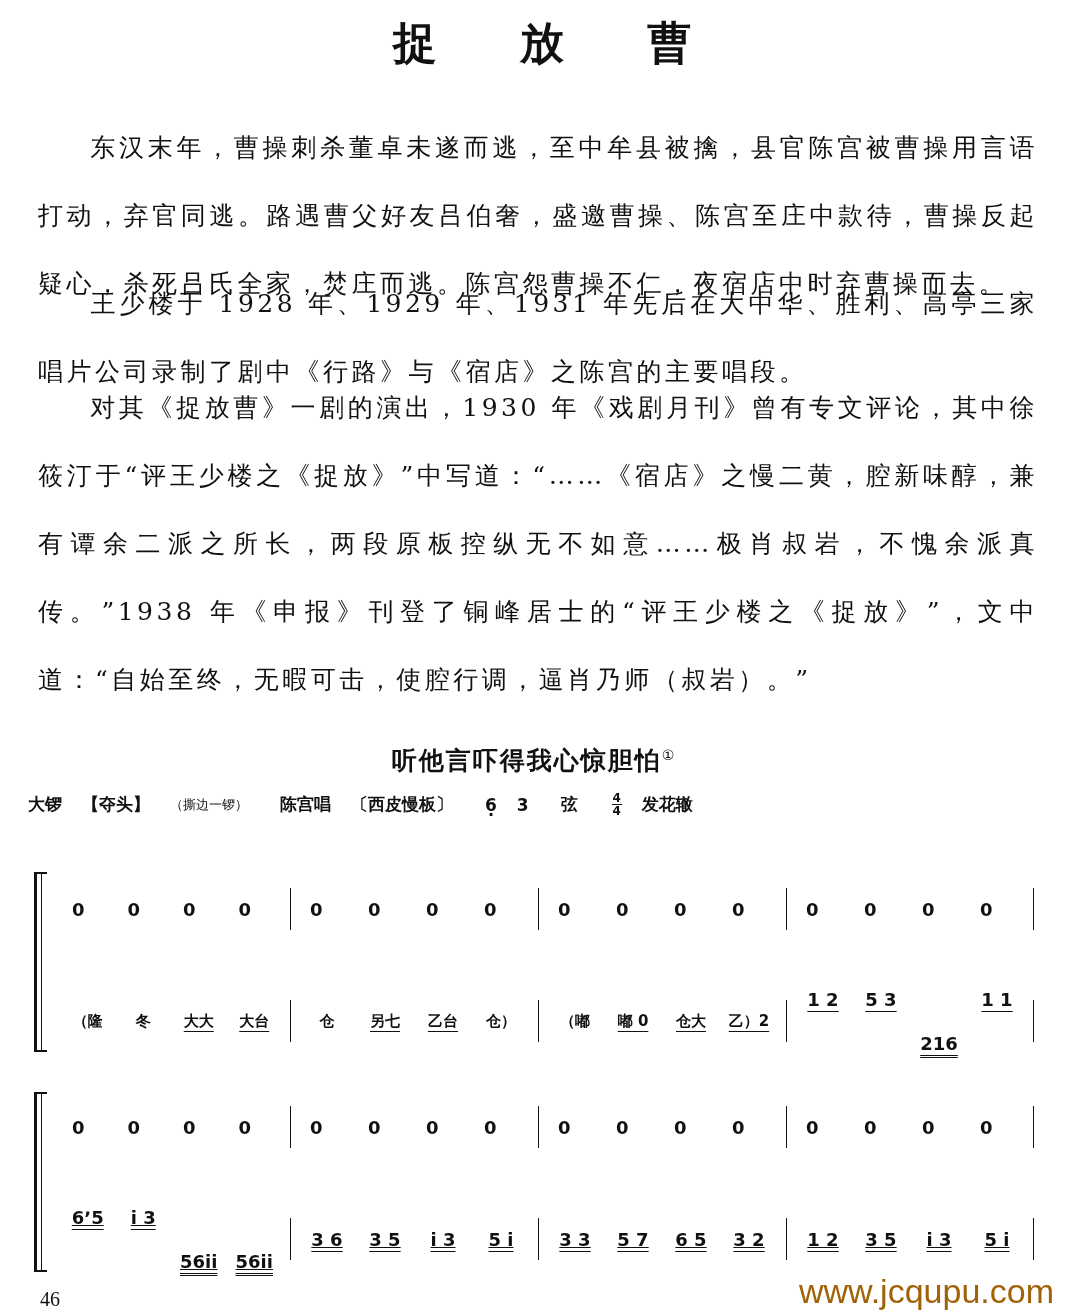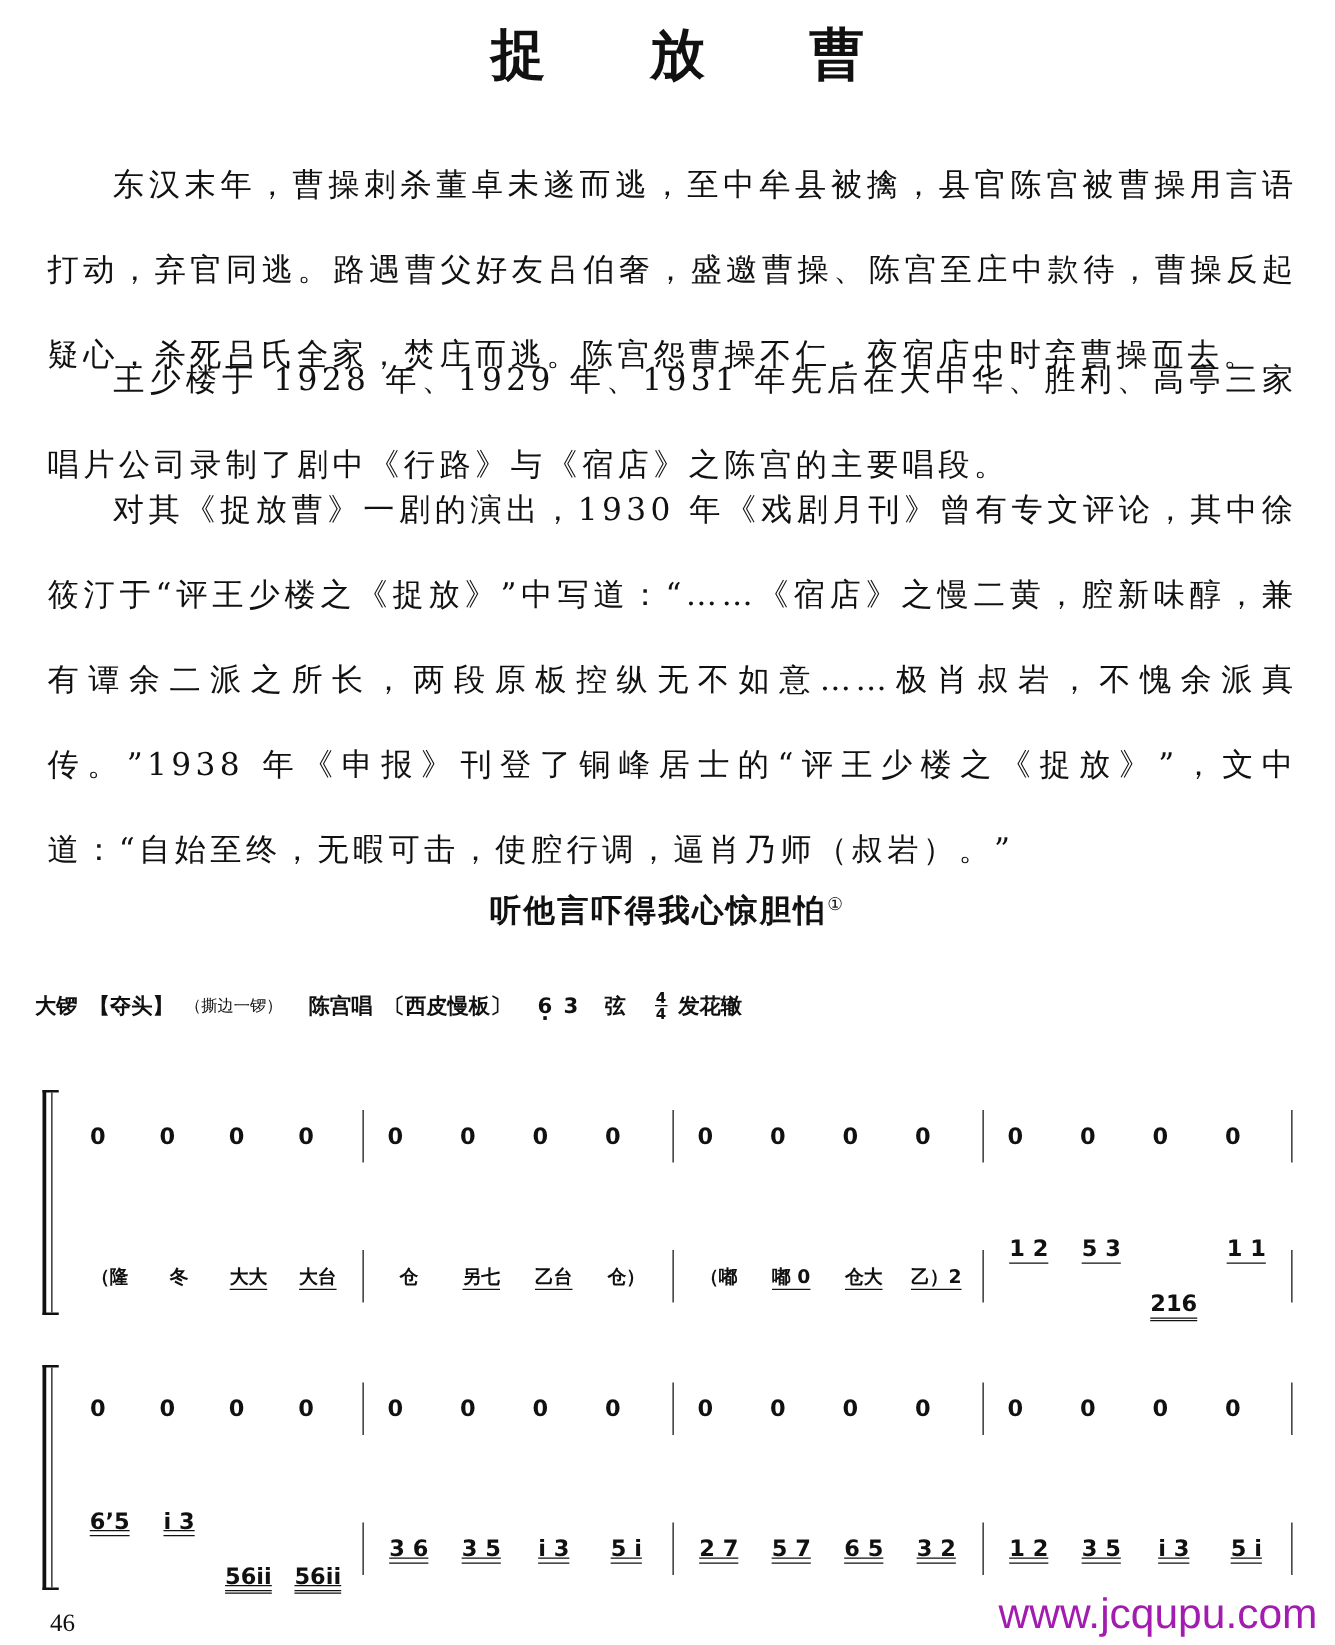--- a/index.html
+++ b/index.html
@@ -3,23 +3,23 @@
 <meta charset="utf-8">
 <style>
   html, body { margin:0; padding:0; background:#ffffff; }
   body { width:1068px; height:1316px; position:relative; overflow:hidden; color:#111; font-family:"DejaVu Serif", serif; }
   .title { position:absolute; top:14px; left:0; width:1068px; text-align:center; font-size:44px; letter-spacing:34px; font-family:"DejaVu Serif", serif; font-weight:bold; padding-left:50px; box-sizing:border-box; }
   .para { position:absolute; left:38px; width:1000px; font-size:25px; line-height:68px; letter-spacing:3.5px; text-align:justify; }
   .para .indent { display:inline-block; width:52px; }
   #p1 { top:114px; }
   #p2 { top:270px; }
   #p3 { top:374px; }
-  .song-title { position:absolute; top:712px; left:0; width:1068px; text-align:center; font-family:"DejaVu Sans", sans-serif; font-weight:bold; font-size:25px; letter-spacing:2px; }
+  .song-title { position:absolute; top:744px; left:0; width:1068px; text-align:center; font-family:"DejaVu Sans", sans-serif; font-weight:bold; font-size:25px; letter-spacing:2px; }
   .song-title sup { font-size:14px; font-weight:normal; }
-  .intro { position:absolute; top:792px; left:28px; font-family:"DejaVu Sans", sans-serif; font-weight:bold; font-size:17px; white-space:nowrap; display:flex; align-items:center; gap:5px; }
+  .intro { position:absolute; top:792px; left:28px; font-family:"DejaVu Sans", sans-serif; font-weight:bold; font-size:17px; white-space:nowrap; display:flex; align-items:center; gap:16px; }
   .intro span { margin-right:4px; }
   .intro .small { font-size:13px; font-weight:normal;text-align:right; }
   .intro .gap { margin-left:12px; }
   .timesig { display:inline-flex; flex-direction:column; align-items:center; font-size:12px; line-height:12px; margin:0 14px; }
   .timesig .bar { width:10px; border-top:1.5px solid #111; }
   .dotbelow { position:relative; }
   .dotbelow::after { content:"·"; position:absolute; left:3px; top:10px; font-size:16px; }
 
   .system { position:absolute; left:34px; width:1010px; }
   .brace { position:absolute; left:0; top:0; width:10px; border-left:3px solid #111; border-top:2px solid #111; border-bottom:2px solid #111; }
@@ -28,21 +28,21 @@
   .measure { position:relative; width:248px; height:50px; display:flex; align-items:center; }
   .measure.first { width:238px; }
   .barline { position:absolute; top:4px; bottom:4px; width:0; border-left:1.5px solid #111; }
   .notes { display:flex; justify-content:space-around; width:100%; padding:0 8px; box-sizing:border-box; }
   .zero { flex:1; text-align:left; padding-left:12px; }
   .beat { flex:1; text-align:center; white-space:nowrap; }
   .beat.u { text-decoration:underline; text-underline-offset:5px; }
   .beat.uu { text-decoration:underline double; text-underline-offset:5px;margin-top:44px; }
   .perc { font-size:15px; }
   .footer-page { position:absolute; left:40px; top:1288px; font-family:"Liberation Serif", serif; font-size:20px; font-weight:normal; }
-  .watermark { position:absolute; right:14px; top:1272px; font-family:"Liberation Sans", sans-serif; font-size:34px; color:#a21caf; }
+  .watermark { position:absolute; right:14px; top:1272px; font-family:"Liberation Sans", sans-serif; font-size:34px; color:#a16207; }
 </style>
 </head>
 <body>
 
 <div class="title">捉 放 曹</div>
 
 <div class="para" id="p1"><span class="indent"></span><span>东汉末年，曹操刺杀董卓未遂而逃，至中牟县被擒，县官陈宫被曹操用言语打动，弃官同逃。路遇曹父好友吕伯奢，盛邀曹操、陈宫至庄中款待，曹操反起疑心，杀死吕氏全家，焚庄而逃。陈宫怨曹操不仁，夜宿店中时弃曹操而去。</span></div>
 <div class="para" id="p2"><span class="indent"></span><span>王少楼于 1928 年、1929 年、1931 年先后在大中华、胜利、高亭三家唱片公司录制了剧中《行路》与《宿店》之陈宫的主要唱段。</span></div>
 <div class="para" id="p3"><span class="indent"></span><span>对其《捉放曹》一剧的演出，1930 年《戏剧月刊》曾有专文评论，其中徐筱汀于“评王少楼之《捉放》”中写道：“……《宿店》之慢二黄，腔新味醇，兼有谭余二派之所长，两段原板控纵无不如意……极肖叔岩，不愧余派真传。”1938 年《申报》刊登了铜峰居士的“评王少楼之《捉放》”，文中道：“自始至终，无暇可击，使腔行调，逼肖乃师（叔岩）。”</span></div>
 
@@ -199,21 +199,21 @@
         <div class="notes">
           <span class="beat u">3 6</span>
           <span class="beat u">3 5</span>
           <span class="beat u">i 3</span>
           <span class="beat u">5 i</span>
         </div>
       </div>
     <div class="measure">
         <div class="barline" style="left:0"></div>
         <div class="notes">
-          <span class="beat u">2 7</span>
+          <span class="beat u">3 3</span>
           <span class="beat u">5 7</span>
           <span class="beat u">6 5</span>
           <span class="beat u">3 2</span>
         </div>
       </div>
     <div class="measure">
         <div class="barline" style="left:0"></div>
         <div class="notes">
           <span class="beat u">1 2</span>
           <span class="beat u">3 5</span>

